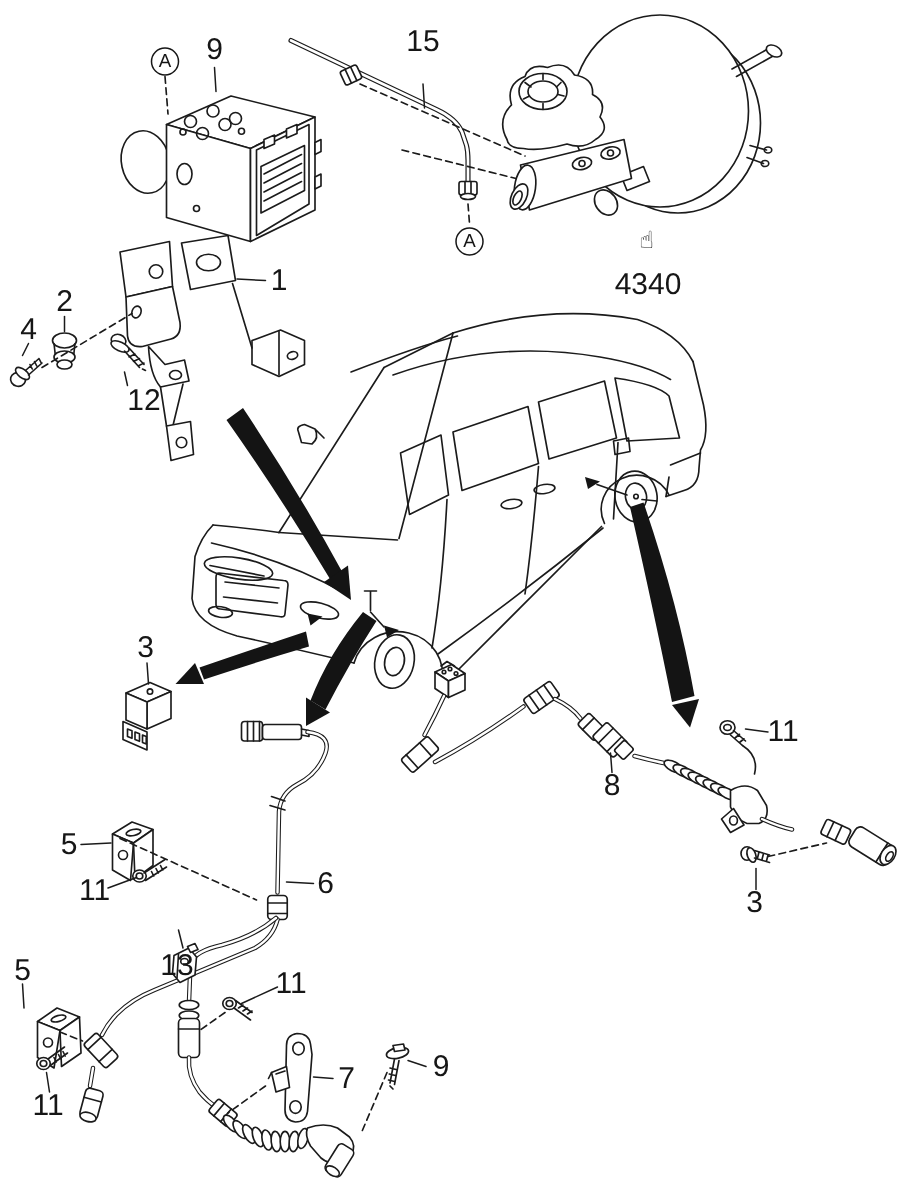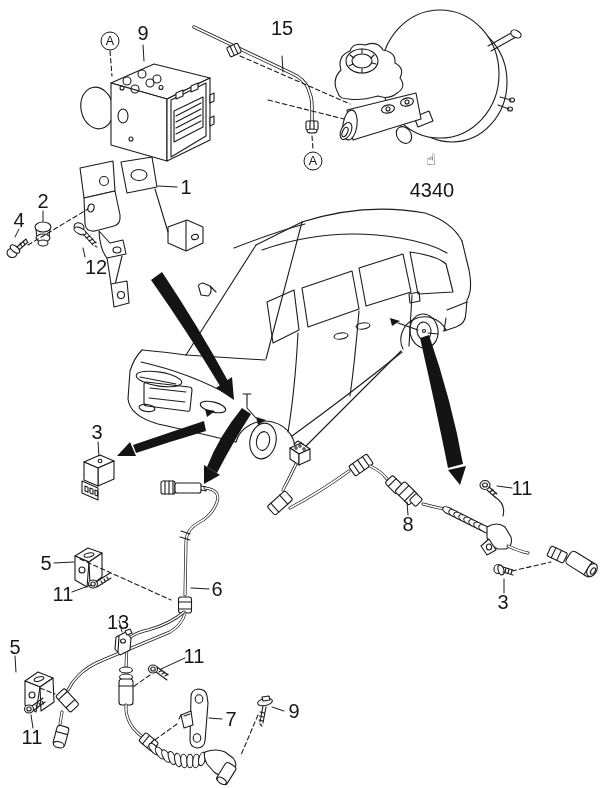--- a/index.html
+++ b/index.html
@@ -407,21 +407,21 @@
 
 <div class="callout" style="left:143px;top:33px">9</div>
 <div class="callout" style="left:282px;top:28px">15</div>
 <div class="callout" style="left:186px;top:187px">1</div>
 <div class="callout" style="left:43px;top:201px">2</div>
 <div class="callout" style="left:19px;top:220px">4</div>
 <div class="callout" style="left:96px;top:267px">12</div>
 <div class="callout" style="left:97px;top:432px">3</div>
 <div class="callout" style="left:46px;top:563px">5</div>
 <div class="callout" style="left:63px;top:594px">11</div>
-<div class="callout" style="left:118px;top:622px">13</div>
+<div class="callout" style="left:118px;top:644px">13</div>
 <div class="callout" style="left:217px;top:589px">6</div>
 <div class="callout" style="left:194px;top:656px">11</div>
 <div class="callout" style="left:15px;top:647px">5</div>
 <div class="callout" style="left:32px;top:737px">11</div>
 <div class="callout" style="left:231px;top:719px">7</div>
 <div class="callout" style="left:294px;top:711px">9</div>
 <div class="callout" style="left:408px;top:524px">8</div>
 <div class="callout" style="left:522px;top:488px">11</div>
 <div class="callout" style="left:503px;top:602px">3</div>
 

